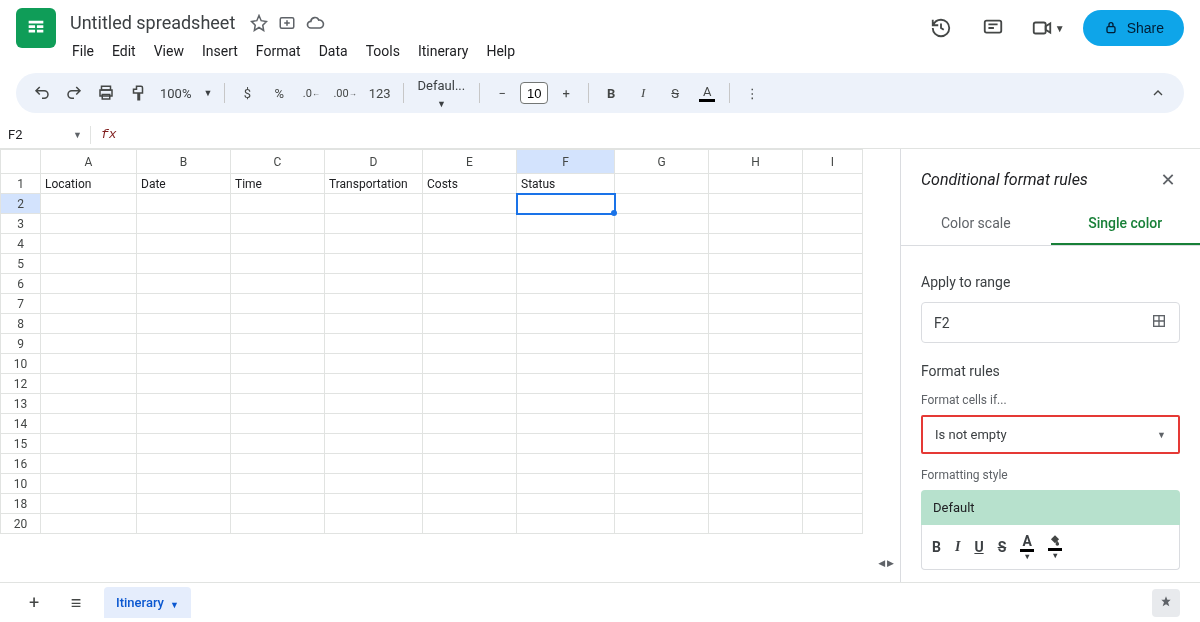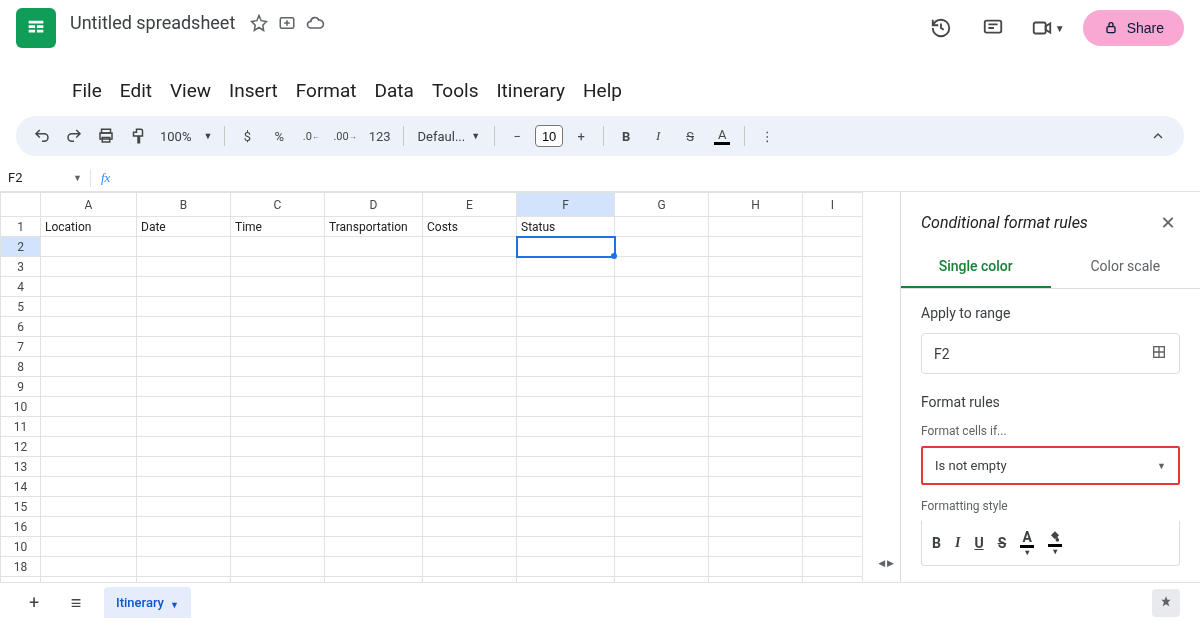--- a/index.html
+++ b/index.html
@@ -8,39 +8,39 @@
 
 
 .header { display: flex; align-items: flex-start; padding: 8px 16px 0 16px; }
 .logo { width: 40px; height: 40px; background: #0f9d58; border-radius: 6px; display: flex; align-items: center; justify-content: center; margin-right: 8px; }
 .logo svg { width: 22px; height: 22px; }
 .title-area { flex: 1; }
 .title-row { display: flex; align-items: center; gap: 8px; padding: 2px 0; }
 .doc-title { font-size: 18px; color: #3c4043; padding: 2px 6px; }
 .title-icon { width: 20px; height: 20px; color: #5f6368; display: flex; align-items: center; justify-content: center; cursor: pointer; }
 .menu-row { display: flex; gap: 2px; padding: 2px 0; }
-.menu-item { padding: 4px 8px; font-size: 19px; color: #202124; border-radius: 4px; cursor: pointer; margin-top: 36px; }
+.menu-item { padding: 4px 8px; font-size: 14px; color: #202124; border-radius: 4px; cursor: pointer; }
 .header-right { display: flex; align-items: center; gap: 12px; }
 .hdr-icon { width: 40px; height: 40px; display: flex; align-items: center; justify-content: center; border-radius: 50%; cursor: pointer; color: #444746; }
-.share-btn { background: #f9a8d4; color: #001d35; border: none; border-radius: 20px; padding: 10px 20px; font-size: 14px; font-weight: 500; display: flex; align-items: center; gap: 8px; cursor: pointer; }
+.share-btn { background: #0ea5e9; color: #001d35; border: none; border-radius: 20px; padding: 10px 20px; font-size: 14px; font-weight: 500; display: flex; align-items: center; gap: 8px; cursor: pointer; }
 
 
 .toolbar { margin: 8px 16px; background: #edf2fa; border-radius: 24px; padding: 4px 12px; display: flex; align-items: center; gap: 4px; height: 40px; }
 .tb-btn { min-width: 28px; height: 28px; display: flex; align-items: center; justify-content: center; border-radius: 4px; cursor: pointer; color: #444746; font-size: 13px; padding: 0 4px; }
 .tb-sep { width: 1px; height: 20px; background: #c7c7c7; margin: 0 4px; }
 .zoom { display: flex; align-items: center; gap: 12px; padding: 0 4px; }
-.font-sel { padding: 0 6px; display: flex; align-items: center; gap: 6px; }
+.font-sel { padding: 0 6px; display: flex; align-items: center; gap: 6px; flex-direction: column; }
 .fs-input { width: 28px; height: 22px; text-align: center; border: 1px solid #747775; border-radius: 4px; font-size: 13px; background: #fff; }
 .tb-collapse { margin-left: auto; }
 
 
 .formula-row { display: flex; align-items: center; border-bottom: 1px solid #e1e3e1; height: 28px; }
 .name-box { width: 90px; padding: 0 8px; display: flex; align-items: center; justify-content: space-between; font-size: 13px; color: #202124; }
 .nb-sep { width: 1px; height: 18px; background: #e1e3e1; }
-.fx { padding: 0 10px; color: #3b82f6; font-style: italic; font-family: Liberation Serif, serif; }
+.fx { padding: 0 10px; color: #7f1d1d; font-style: italic; font-family: Liberation Mono, monospace; }
 .formula-input { flex: 1; border: none; outline: none; height: 100%; padding: 0 8px; }
 
 
 .main { flex: 1; display: flex; overflow: hidden; }
 .sheet-area { flex: 1; display: flex; flex-direction: column; overflow: hidden; position: relative; }
 .grid-wrap { flex: 1; overflow: auto; position: relative; }
 table.grid { border-collapse: collapse; table-layout: fixed; }
 .grid th, .grid td { border: 1px solid #e1e3e1; font-size: 12px; font-weight: normal; }
 .grid thead th { background: #fff; color: #444746; height: 24px; text-align: center; position: sticky; top: 0; }
 .grid thead th.corner { width: 40px; background: #fff; }
@@ -55,21 +55,21 @@
 
 
 .side-panel { width: 300px; border-left: 1px solid #dadce0; display: flex; flex-direction: column; background: #fff; }
 .sp-header { display: flex; align-items: center; justify-content: space-between; padding: 18px 20px 12px; }
 .sp-title { font-size: 16px; color: #202124; font-style: italic; }
 .sp-close { width: 24px; height: 24px; cursor: pointer; color: #5f6368; display:flex; align-items:center; justify-content:center; font-size:18px; }
 .sp-tabs { display: flex; border-bottom: 1px solid #dadce0; }
 .sp-tab { flex: 1; text-align: center; padding: 12px 0; font-size: 14px; color: #5f6368; cursor: pointer; }
 .sp-tab.active { color: #188038; font-weight: 500; border-bottom: 2px solid #188038; }
 .sp-body { padding: 16px 20px; overflow: auto; flex: 1; }
-.sp-label { font-size: 14px; color: #3c4043; margin-bottom: 12px; }
+.sp-label { font-size: 14px; color: #3c4043; margin-bottom: 12px; margin-top: 12px; }
 .sp-sublabel { font-size: 12px; color: #5f6368; margin: 14px 0 8px; }
 .range-box { display: flex; align-items: center; justify-content: space-between; border: 1px solid #dadce0; border-radius: 4px; padding: 10px 12px; font-size: 14px; }
 .range-box .grid-icon { color: #5f6368; }
 .rule-select { border: 2px solid #e53935; border-radius: 2px; padding: 10px 12px; display: flex; justify-content: space-between; align-items: center; font-size: 13px; color: #3c4043; cursor: pointer; }
 .style-preview { background: #b7e1cd; border-radius: 4px 4px 0 0; padding: 10px 12px; font-size: 13px; color: #202124; }
 .style-tools { border: 1px solid #dadce0; border-top: none; border-radius: 0 0 4px 4px; padding: 8px 10px; display: flex; gap: 14px; align-items: center; }
 .st-btn { cursor: pointer; font-size: 14px; font-weight: bold; color: #3c4043; }
 .st-btn.i { font-style: italic; font-family: serif; }
 .st-btn.u { text-decoration: underline; }
 .st-btn.s { text-decoration: line-through; }
@@ -367,32 +367,20 @@
                 <td class="col-B"></td>
                 <td class="col-C"></td>
                 <td class="col-D"></td>
                 <td class="col-E"></td>
                 <td class="col-F"></td>
                 <td class="col-G"></td>
                 <td class="col-H"></td>
                 <td class="col-I"></td>
               </tr>
               <tr>
-                <th>11</th>
-                <td class="col-A"></td>
-                <td class="col-B"></td>
-                <td class="col-C"></td>
-                <td class="col-D"></td>
-                <td class="col-E"></td>
-                <td class="col-F"></td>
-                <td class="col-G"></td>
-                <td class="col-H"></td>
-                <td class="col-I"></td>
-              </tr>
-              <tr>
                 <th>12</th>
                 <td class="col-A"></td>
                 <td class="col-B"></td>
                 <td class="col-C"></td>
                 <td class="col-D"></td>
                 <td class="col-E"></td>
                 <td class="col-F"></td>
                 <td class="col-G"></td>
                 <td class="col-H"></td>
                 <td class="col-I"></td>
@@ -489,42 +477,43 @@
           <span>▶</span>
         </div>
     </div>
 
     <div class="side-panel">
       <div class="sp-header">
         <span class="sp-title">Conditional format rules</span>
         <span class="sp-close">✕</span>
       </div>
       <div class="sp-tabs" id="sp-tabs">
+          <div class="sp-tab">Color scale</div>
           <div class="sp-tab active">Single color</div>
-          <div class="sp-tab">Color scale</div>
         </div>
       <div class="sp-body">
         <div class="sp-label">Apply to range</div>
         <div class="range-box">
           <span>F2</span>
           <span class="grid-icon">
             <svg width="16" height="16" viewBox="0 0 24 24" fill="none" stroke="#5f6368" stroke-width="2">
                 <rect x="4" y="4" width="16" height="16"></rect>
                 <path d="M4 12h16M12 4v16"></path>
               </svg>
           </span>
         </div>
         <div class="sp-label" style="margin-top:20px;">Format rules</div>
         <div class="sp-sublabel">Format cells if...</div>
         <div class="rule-select">
           <span>Is not empty</span>
           <span style="font-size:9px;color:#5f6368;">▼</span>
         </div>
         <div class="sp-sublabel">Formatting style</div>
         <div>
+          <div class="style-preview">Default</div>
           <div class="style-tools">
             <span class="st-btn">B</span>
             <span class="st-btn i">I</span>
             <span class="st-btn u">U</span>
             <span class="st-btn s">S</span>
             <span class="st-btn" style="display:flex;flex-direction:column;align-items:center;">A<span style="height:3px;width:14px;background:#000;"></span><span style="font-size:8px;">▾</span></span>
             <span class="st-btn" style="display:flex;flex-direction:column;align-items:center;">
                 <svg width="14" height="14" viewBox="0 0 24 24" fill="#444746">
                   <path d="M12 2l7 7-7 7-7-7zM19 17c0 1.7-1.3 3-3 3s-3-1.3-3-3 3-5 3-5 3 3.3 3 5z"></path>
                 </svg>

